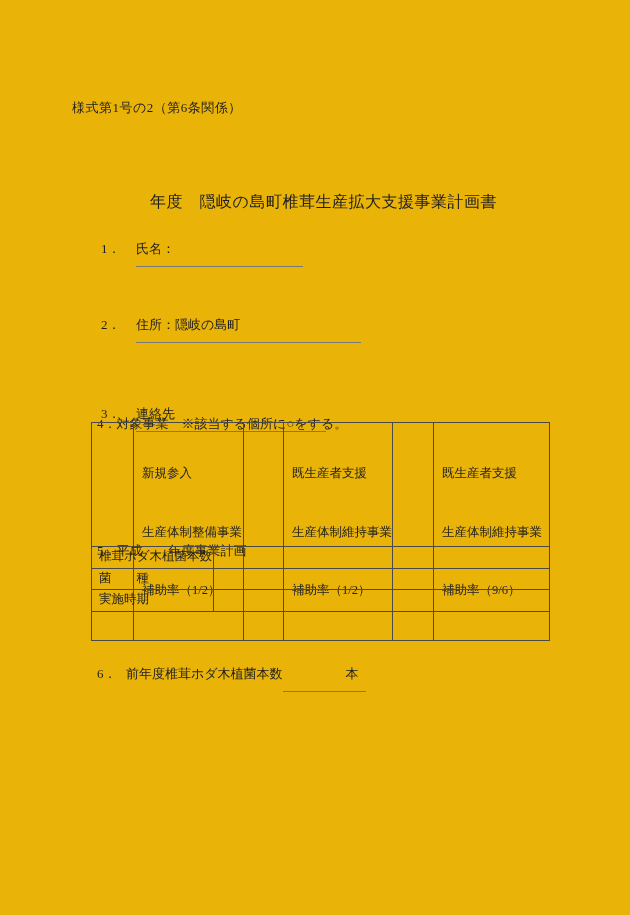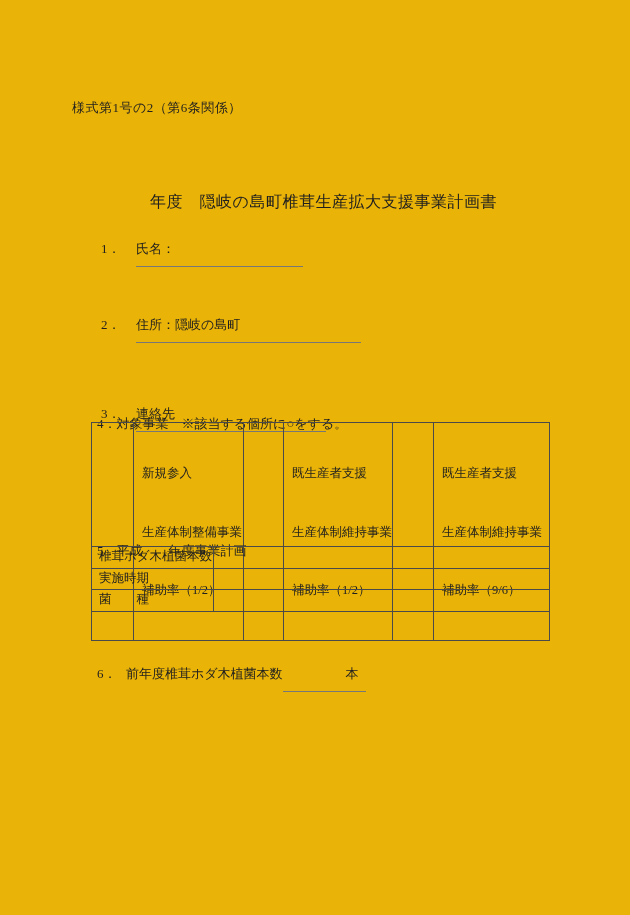--- a/index.html
+++ b/index.html
@@ -169,25 +169,25 @@
     <colgroup>
       <col style="width:122px">
         <col style="width:336px">
     </colgroup>
     <tbody>
         <tr>
       <td class="label-cell">椎茸ホダ木植菌本数</td>
       <td class="value-cell"></td>
     </tr>
     <tr>
-      <td class="label-cell">実施時期</td>
+      <td class="label-cell">菌　　種</td>
       <td class="value-cell"></td>
     </tr>
     <tr>
-      <td class="label-cell">菌　　種</td>
+      <td class="label-cell">実施時期</td>
       <td class="value-cell"></td>
     </tr>
   </tbody>
     </table>
 
   <div class="item" style="left:84px; top:649px;">
     <span class="num num-mid">6．</span><span>前年度椎茸ホダ木植菌本数</span><span class="fill fill-unit"><span>本</span></span>
   </div>
 
 </div>

